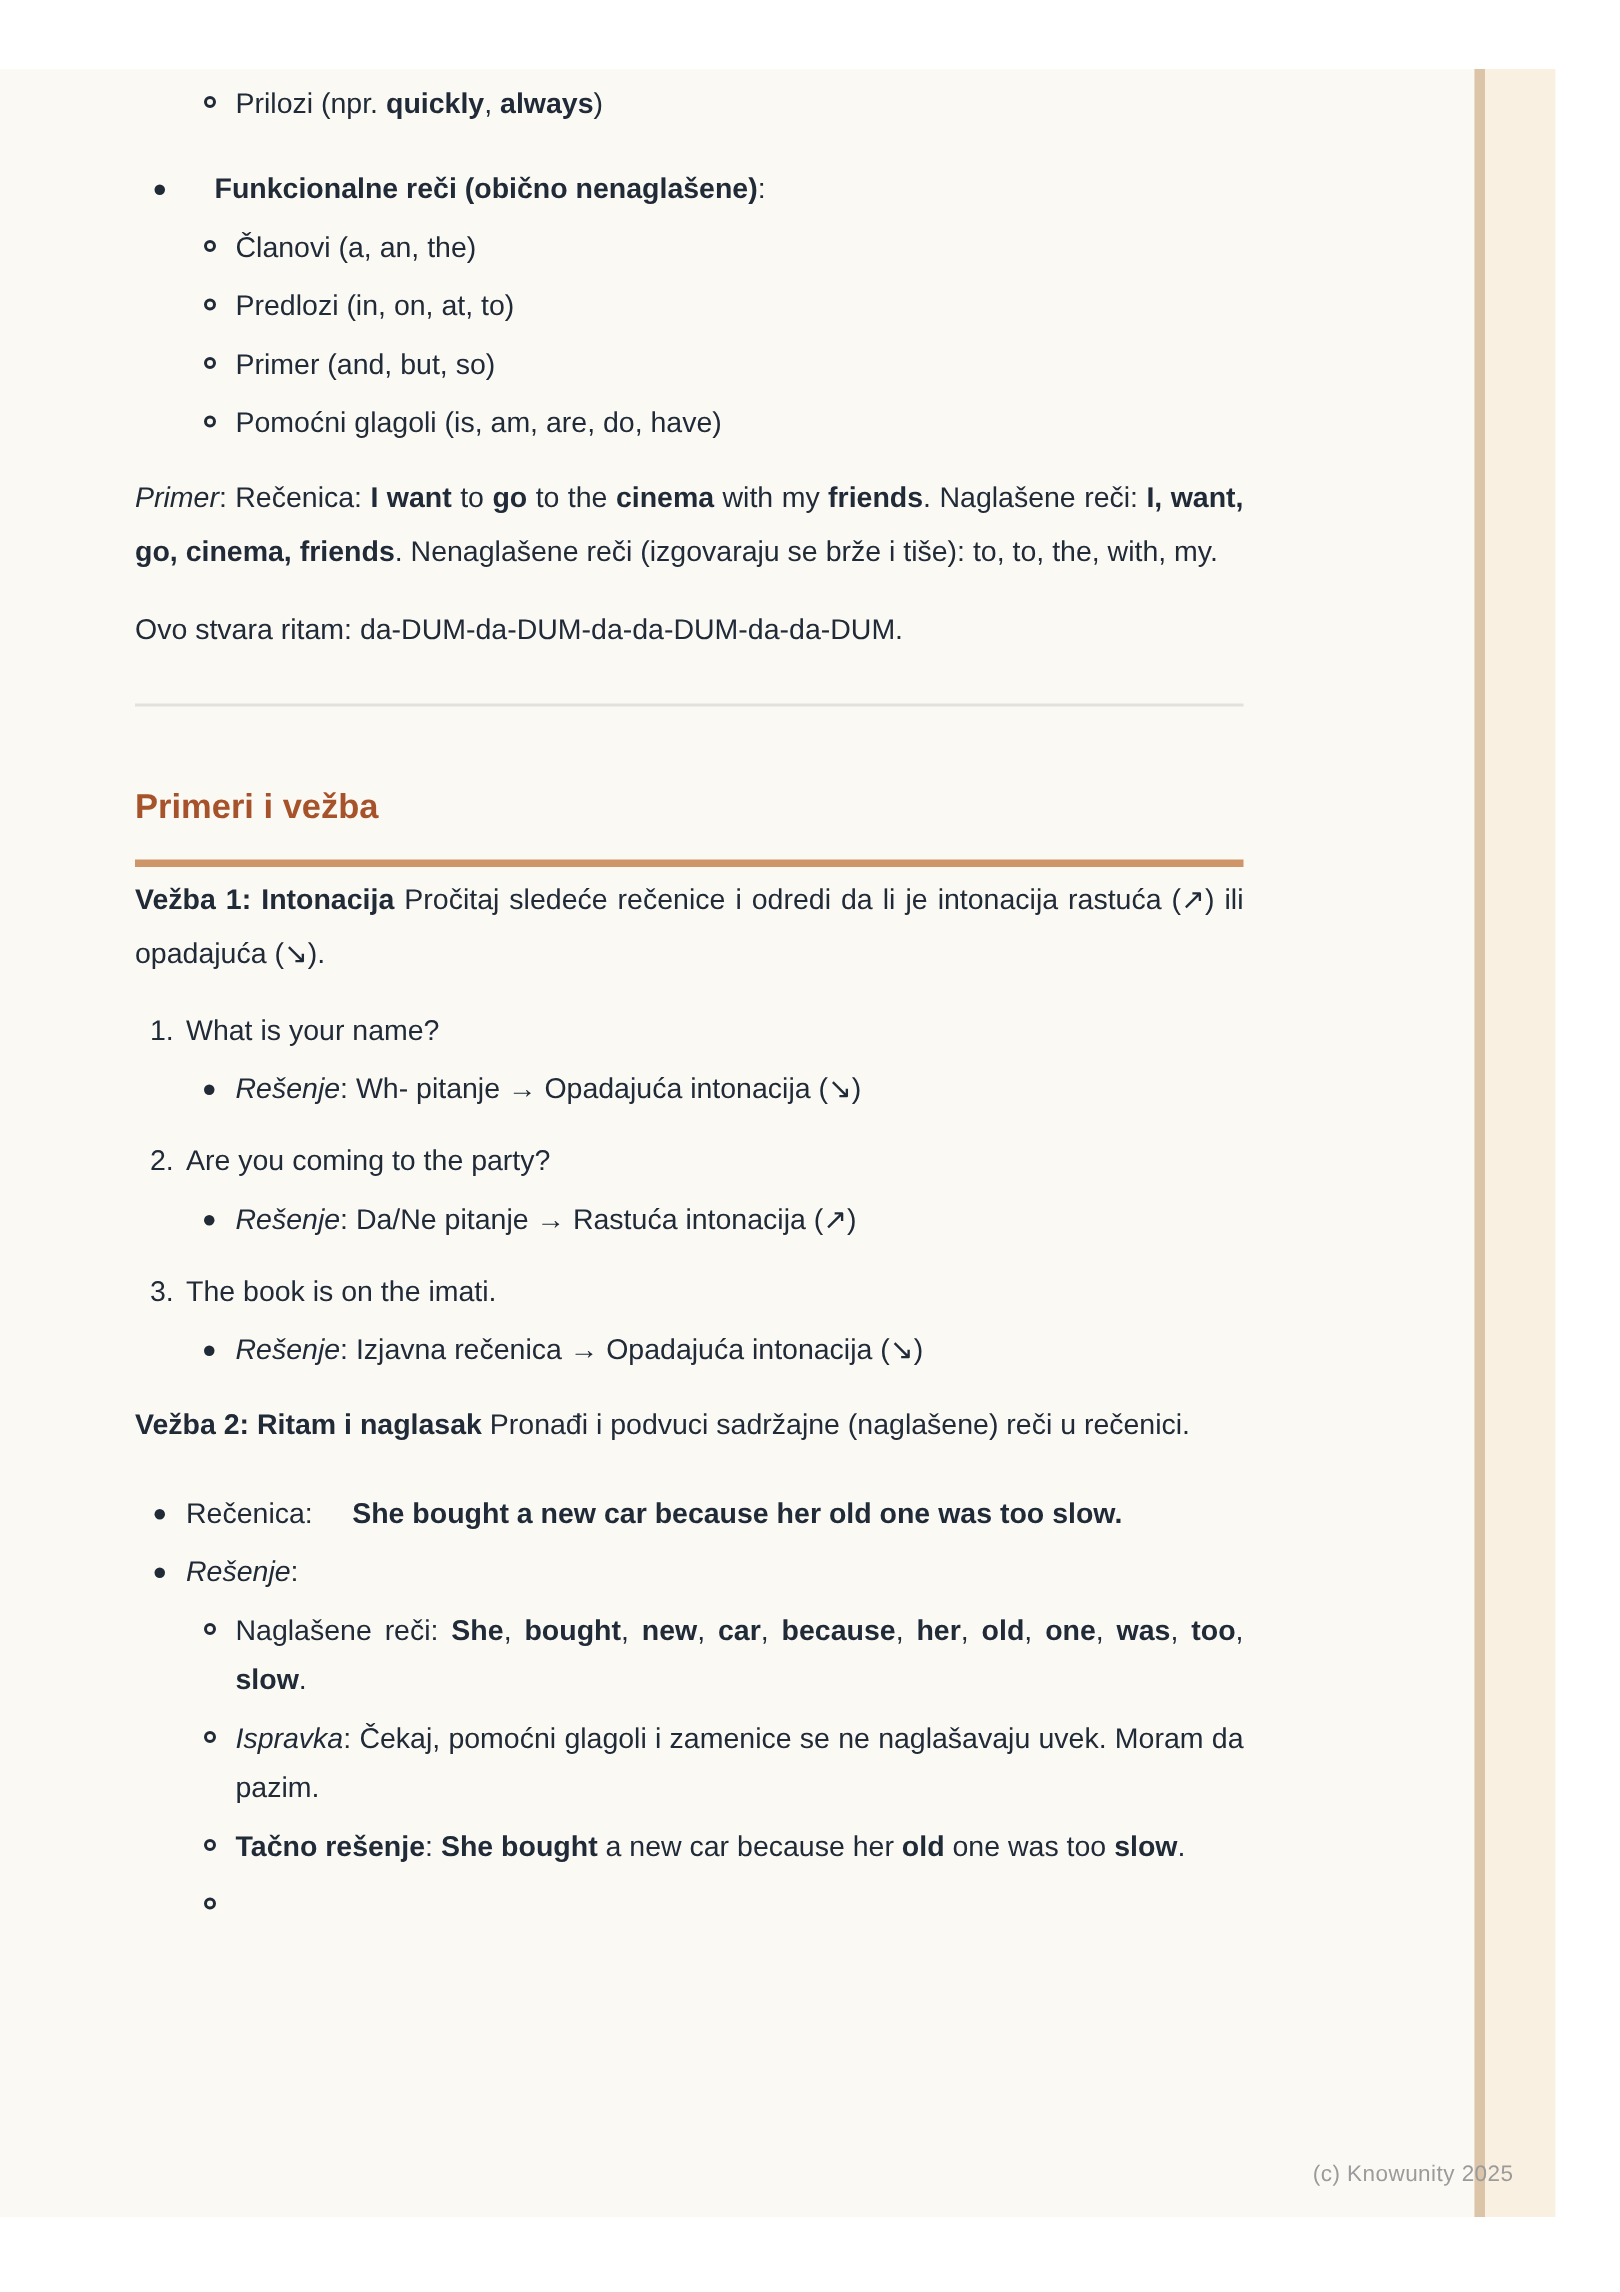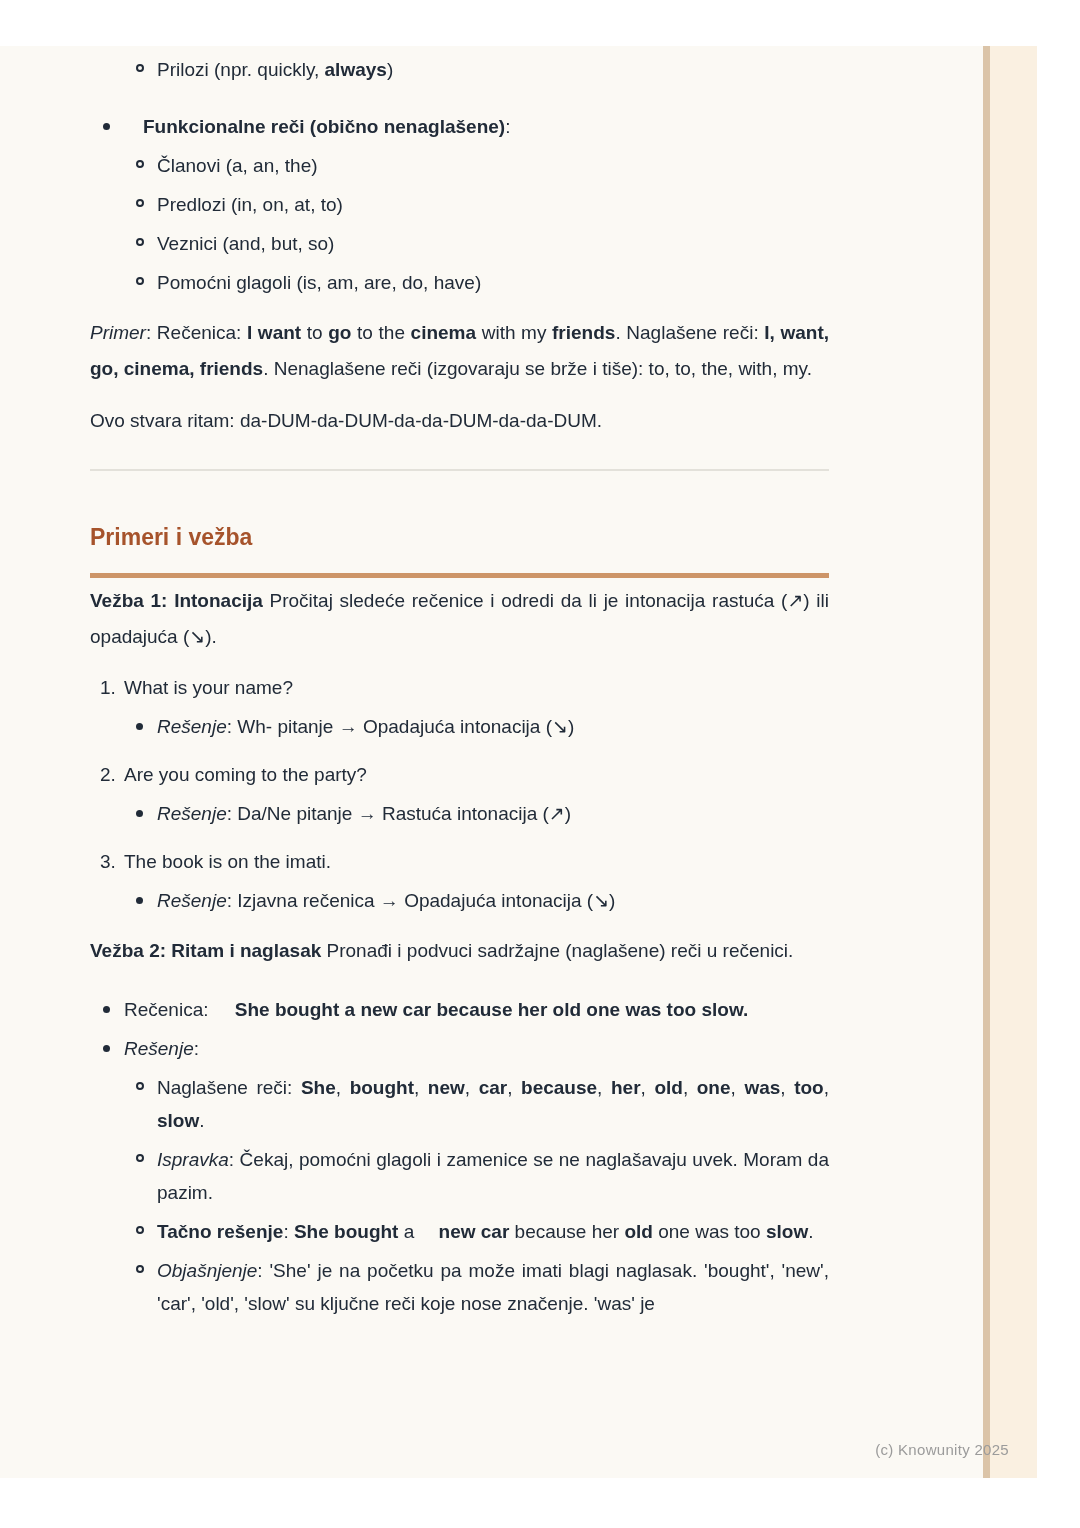--- a/index.html
+++ b/index.html
@@ -58,40 +58,40 @@
 <body>
 
 <div class="card">
   <div class="edge-strip"></div>
 
   <div class="content">
 
     <div class="ulist gap-bottom">
       <div class="li l2">
         <span class="marker ring"></span>
-        <span><span>Prilozi (npr. </span><span style="font-weight: 400;">quickly</span><span>, </span><span style="font-weight: 700;">always</span><span>)</span></span>
+        <span><span>Prilozi (npr. </span><span style="font-weight: 700;">quickly</span><span>, </span><span style="font-weight: 700;">always</span><span>)</span></span>
       </div>
     </div>
 
     <div class="ulist gap-top">
       <div class="li l1">
         <span class="marker disc"></span>
         <span><span style="font-weight: 700; margin-left: 19px;">Funkcionalne reči (obično nenaglašene)</span><span>:</span></span>
       </div>
       <div class="li l2">
         <span class="marker ring"></span>
         <span><span>Članovi (a, an, the)</span></span>
       </div>
       <div class="li l2">
         <span class="marker ring"></span>
         <span><span>Predlozi (in, on, at, to)</span></span>
       </div>
       <div class="li l2">
         <span class="marker ring"></span>
-        <span><span>Veznici (and, but, so)</span></span>
+        <span><span>Primer (and, but, so)</span></span>
       </div>
       <div class="li l2">
         <span class="marker ring"></span>
         <span><span>Pomoćni glagoli (is, am, are, do, have)</span></span>
       </div>
     </div>
 
     <p class="para"><span style="font-style: italic;">Primer</span><span>: Rečenica: </span><span style="font-weight: 700;">I want</span><span> to </span><span style="font-weight: 700;">go</span><span> to the </span><span style="font-weight: 700;">cinema</span><span> with my </span><span style="font-weight: 700;">friends</span><span>. Naglašene reči: </span><span style="font-weight: 700;">I, want, go, cinema, friends</span><span>. Nenaglašene reči (izgovaraju se brže i tiše): to, to, the, with, my.</span></p>
     <p class="para"><span>Ovo stvara ritam: da-DUM-da-DUM-da-da-DUM-da-da-DUM.</span></p>
 
@@ -149,25 +149,24 @@
         <div class="li l2">
           <span class="marker ring"></span>
           <span><span>Naglašene reči: </span><span style="font-weight: 700;">She</span><span>, </span><span style="font-weight: 700;">bought</span><span>, </span><span style="font-weight: 700;">new</span><span>, </span><span style="font-weight: 700;">car</span><span>, </span><span style="font-weight: 700;">because</span><span>, </span><span style="font-weight: 700;">her</span><span>, </span><span style="font-weight: 700;">old</span><span>, </span><span style="font-weight: 700;">one</span><span>, </span><span style="font-weight: 700;">was</span><span>, </span><span style="font-weight: 700;">too</span><span>, </span><span style="font-weight: 700;">slow</span><span>.</span></span>
         </div>
         <div class="li l2">
           <span class="marker ring"></span>
           <span><span style="font-style: italic;">Ispravka</span><span>: Čekaj, pomoćni glagoli i zamenice se ne naglašavaju uvek. Moram da pazim.</span></span>
         </div>
         <div class="li l2">
           <span class="marker ring"></span>
-          <span><span style="font-weight: 700;">Tačno rešenje</span><span>: </span><span style="font-weight: 700;">She bought</span><span> a </span><span style="font-weight: 700; margin-left: 19px;">new car</span><span> because her </span><span style="font-weight: 700;">old</span><span> one was too </span><span style="font-weight: 700;">slow</span><span>.</span></span>
+          <span><span style="font-weight: 700;">Tačno rešenje</span><span>: </span><span style="font-weight: 700;">She bought</span><span> a </span><span style="font-weight: 400;">new car</span><span> because her </span><span style="font-weight: 700;">old</span><span> one was too </span><span style="font-weight: 700;">slow</span><span>.</span></span>
         </div>
         <div class="li l2">
           <span class="marker ring"></span>
-          <span><span style="font-style: italic;">Objašnjenje</span><span>: 'She' je na početku pa može imati blagi naglasak. 'bought', 'new', 'car', 'old', 'slow' su ključne reči koje nose značenje. 'was' je</span></span>
         </div>
       </div>
     </div>
 
   </div>
 
   <div class="watermark">(c) Knowunity 2025</div>
 </div>
 
 </body></html>

